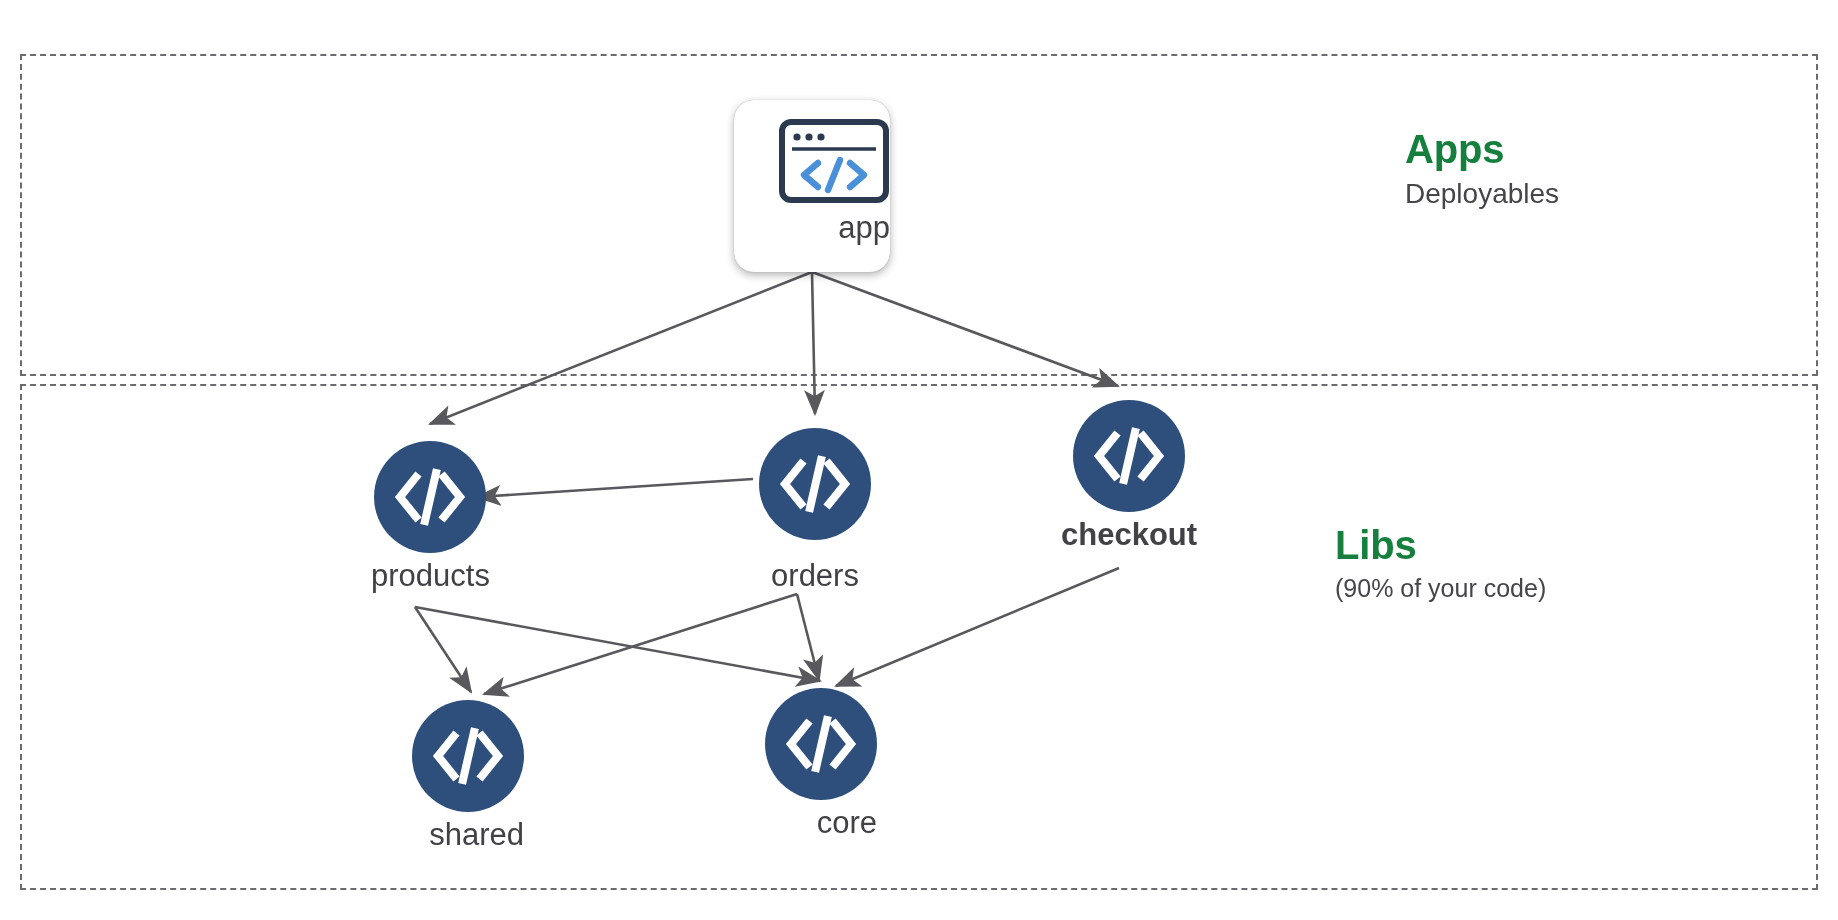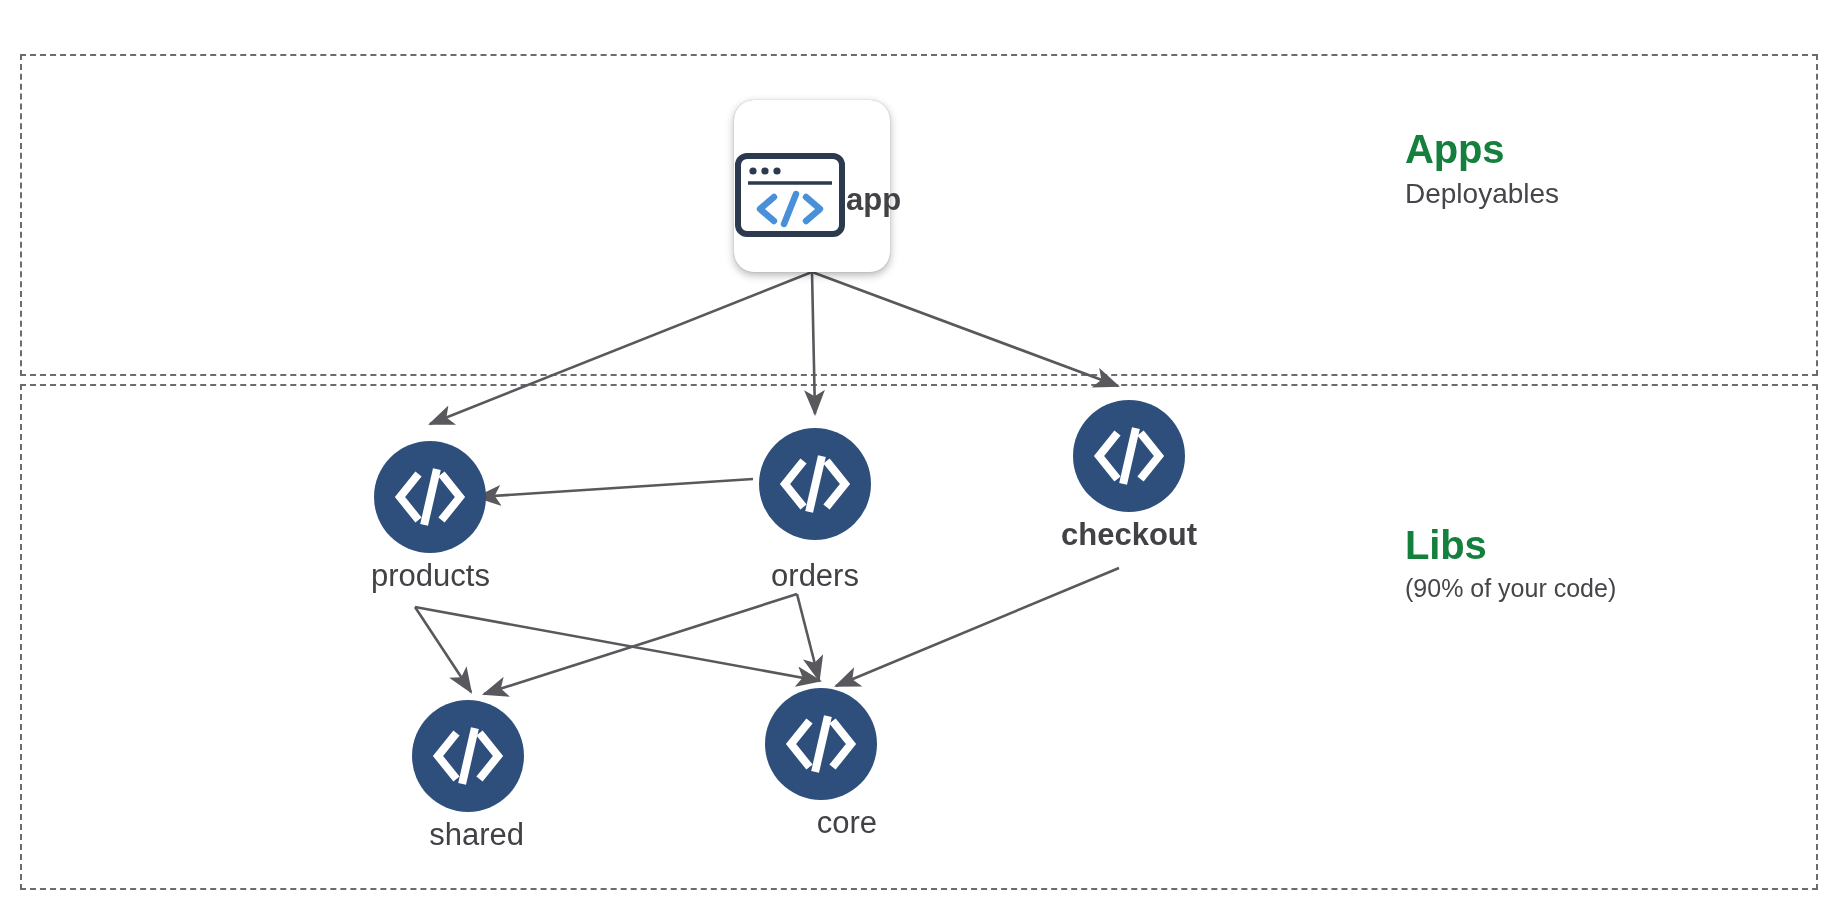--- a/index.html
+++ b/index.html
@@ -53,21 +53,21 @@
     color: #15803d;
   }
   .zone-sub {
     font-size: 28px;
     font-weight: normal;
     line-height: 1.2;
     color: #45454a;
     margin-top: 6px;
   }
   #legend-apps { left: 1405px; top: 128px; }
-  #legend-libs { left: 1405px; top: 524px; }
+  #legend-libs { left: 1335px; top: 524px; }
   #legend-libs .zone-sub { font-size: 25px; }
 
   
   #edges {
     position: absolute;
     left: 0;
     top: 0;
     width: 1838px;
     height: 920px;
     pointer-events: none;
@@ -75,26 +75,25 @@
 
   
   .app-node {
     position: absolute;
     width: 156px;
     height: 172px;
     background: #ffffff;
     border-radius: 20px;
     box-shadow: 0 3px 9px rgba(0,0,0,0.30), 0 0 1px rgba(0,0,0,0.35);
     display: flex;
-    flex-direction: row;
-    align-items: center;
+    flex-direction: column;
+    align-items: flex-end;
     justify-content: flex-start;
     padding-top: 18px;
     box-sizing: border-box;
-    font-weight: bold;
   }
   #node-app { left: 734px; top: 100px; }
   .app-icon {
     width: 112px;
     height: 86px;
     display: block;
   }
   .app-label {
     margin-top: 8px;
     font-size: 31px;

